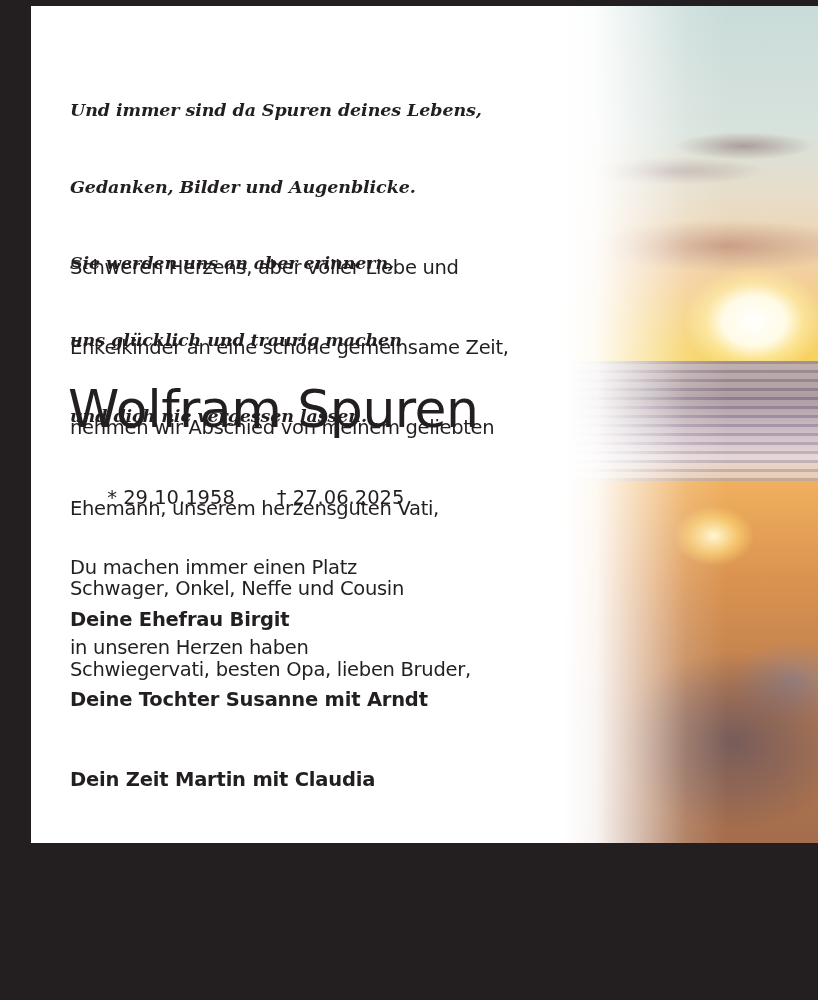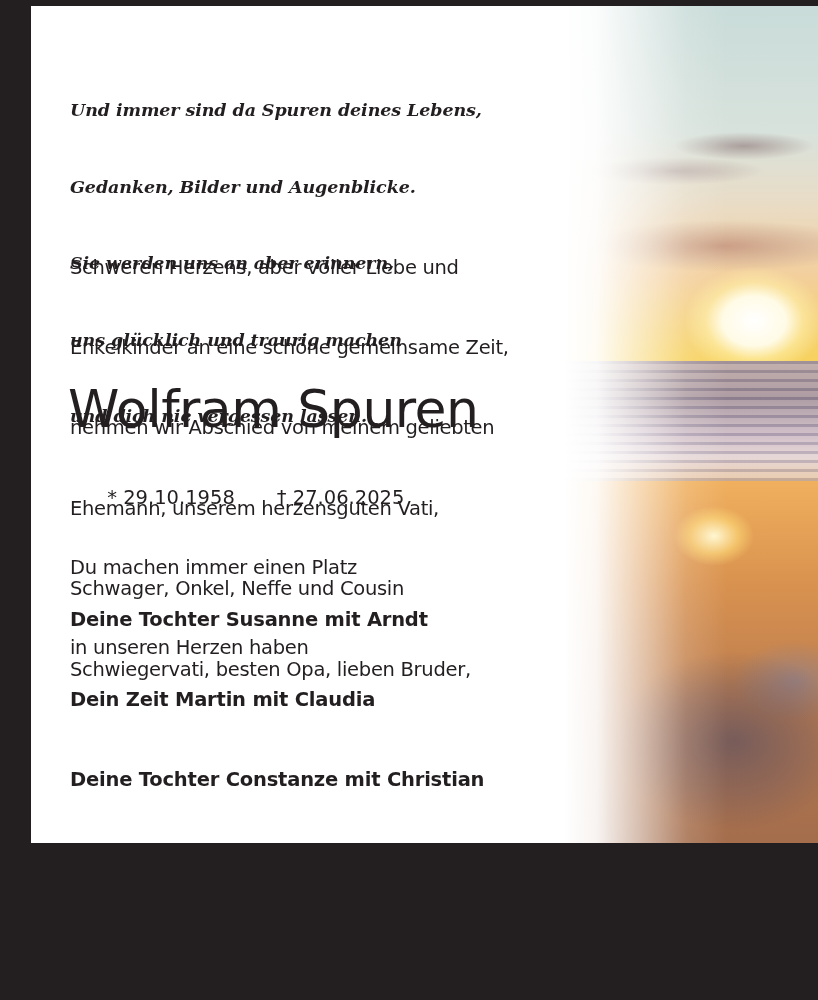--- a/index.html
+++ b/index.html
@@ -74,20 +74,21 @@
     <div class="dates">
       <span class="birth">* 29.10.1958</span><span class="death">† 27.06.2025</span>
     </div>
 
     <div class="farewell">
       <span class="line">Du machen immer einen Platz</span>
       <span class="line">in unseren Herzen haben</span>
     </div>
 
     <div class="family">
+      <span class="line">Deine Ehefrau Birgit</span>
       <span class="line">Deine Tochter Susanne mit Arndt</span>
       <span class="line">Dein Zeit Martin mit Claudia</span>
       <span class="line">Deine Tochter Constanze mit Christian</span>
       <span class="line">Deine erinnern Enkelkinder</span>
       
       
       
       
       
     </div>

